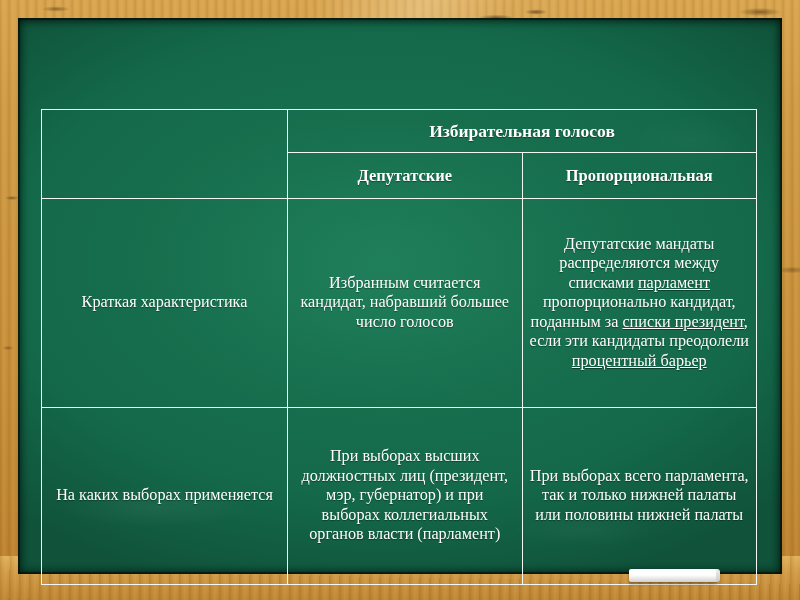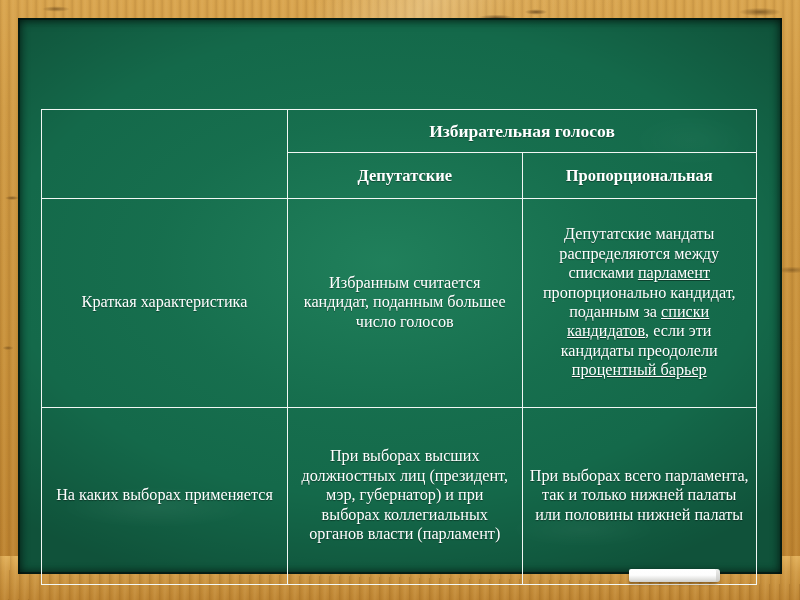--- a/index.html
+++ b/index.html
@@ -246,22 +246,22 @@
               <td class="col-label blank-cell" rowspan="2"></td>
               <td class="hdr-main" colspan="2">Избирательная голосов</td>
             </tr>
             <tr>
               <td class="col-maj hdr-sub">Депутатские</td>
               <td class="col-prop hdr-sub">Пропорциональная</td>
             </tr>
 
             <tr class="row-1">
               <td class="col-label cell-body">Краткая характеристика</td>
-              <td class="col-maj cell-body top-body">Избранным считается кандидат, поданным большее число голосов</td>
-              <td class="col-prop cell-body top-body"><span>Депутатские мандаты распределяются между списками </span><u class="ul">парламент</u><span> пропорционально кандидат, поданным за </span><u class="ul">списки кандидатов</u><span>, если эти кандидаты преодолели </span><u class="ul">процентный барьер</u></td>
+              <td class="col-maj cell-body top-body">Избранным считается кандидат, набравший большее число голосов</td>
+              <td class="col-prop cell-body top-body"><span>Депутатские мандаты распределяются между списками </span><u class="ul">парламент</u><span> пропорционально кандидат, поданным за </span><u class="ul">списки президент</u><span>, если эти кандидаты преодолели </span><u class="ul">процентный барьер</u></td>
             </tr>
 
             <tr class="row-2">
               <td class="col-label cell-body top-label">На каких выборах применяется</td>
               <td class="col-maj cell-body top-body">При выборах высших должностных лиц (президент, мэр, губернатор) и при выборах коллегиальных органов власти (парламент)</td>
               <td class="col-prop cell-body top-body">При выборах всего парламента, так и только нижней палаты или половины нижней палаты</td>
             </tr>
           </tbody>
         </table>
       </div>

